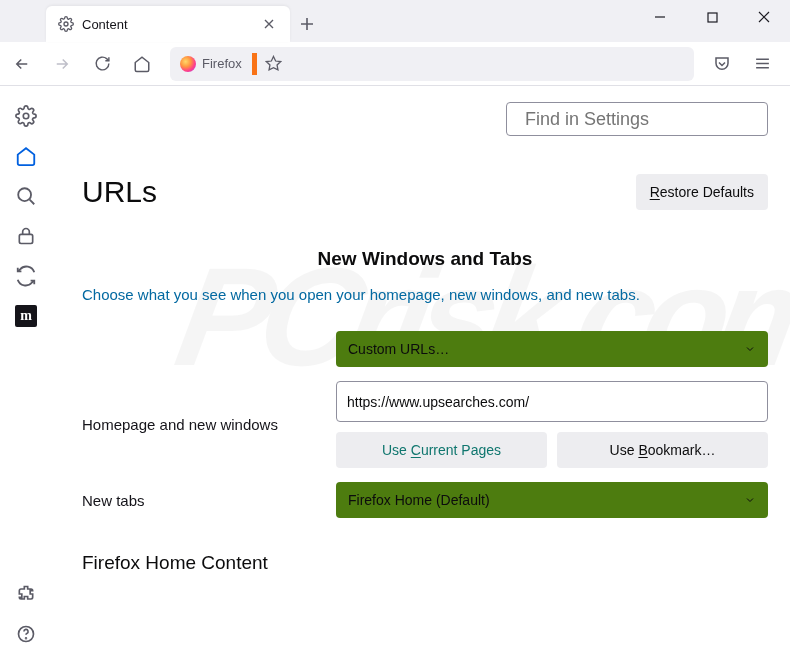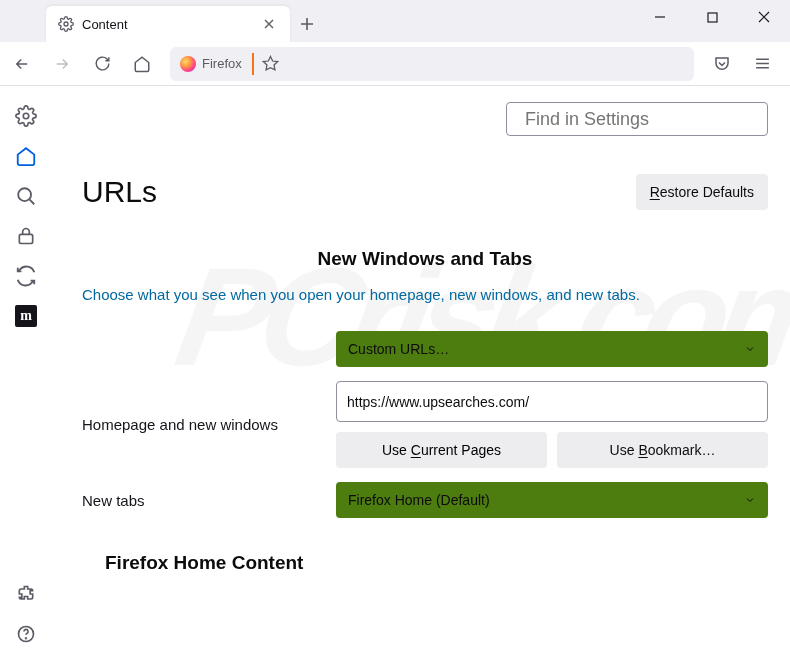--- a/index.html
+++ b/index.html
@@ -12,58 +12,58 @@
 .tab-title { flex: 1; font-size: 13px; color: #15141a; }
 .tab-close { width: 18px; height: 18px; display:flex; align-items:center; justify-content:center; border-radius:3px; cursor:pointer; color:#5b5b66;}
 .newtab { width:34px; display:flex; align-items:center; justify-content:center; color:#5b5b66; cursor:pointer;}
 .winbtns { position:absolute; right:0; top:0; display:flex; height:34px; }
 .winbtn { width:52px; display:flex; align-items:center; justify-content:center; color:#1c1b22; cursor:pointer;}
 
 .toolbar { height: 44px; display:flex; align-items:center; padding: 0 10px 0 4px; gap: 4px; background:#fff; border-bottom:1px solid #e0e0e6; }
 .tbtn { width:36px; height:32px; display:flex; align-items:center; justify-content:center; border-radius:6px; color:#5b5b66; cursor:pointer; }
 .tbtn.disabled { color:#bfbfc9; cursor:default; }
 .urlbar { flex:1; height:34px; background:#f0f0f4; border-radius:6px; display:flex; align-items:center; padding:0 10px; gap:8px; margin:0 6px; }
-.urlbar-identity { display:flex; align-items:center; gap:6px; border-right:2px solid #f97316; padding-right:10px; height:22px;}
+.urlbar-identity { display:flex; align-items:center; gap:6px; border-right:5px solid #f97316; padding-right:10px; height:22px;}
 .ff-logo { width:16px; height:16px; border-radius:50%; background: radial-gradient(circle at 35% 35%, #ffd86a 0%, #ff9640 35%, #ff3b8d 65%, #9059ff 100%); }
 .urlbar-id-text { font-size:13px; color:#5b5b66; }
 .urlbar-text { font-size:14px; color:#5b5b66; flex:1; }
 .star { color:#5b5b66; }
 
 .content { display:flex; height: calc(652px - 86px); background:#fff; position:relative; }
 .sidebar { width:52px; padding-top:12px; display:flex; flex-direction:column; align-items:center; gap:4px; }
 .sidebar .sitem { width:36px; height:36px; display:flex; align-items:center; justify-content:center; border-radius:6px; color:#5b5b66; cursor:pointer; }
 .sidebar .sitem.active { color:#0060df; }
 .sidebar .mbadge { width:22px; height:22px; background:#15141a; color:#fff; font-weight:700; font-size:14px; display:flex; align-items:center; justify-content:center; border-radius:2px; font-family:Georgia,serif;}
 .sidebar .spacer { flex:1; }
 
 .main { flex:1; padding: 16px 22px 0 30px; position:relative; overflow:hidden; }
 .srch-wrap { display:flex; justify-content:flex-end; }
 .search-settings { width:262px; height:34px; border:1px solid #8f8f9d; border-radius:4px; display:flex; align-items:center; padding:0 10px; gap:8px; color:#5b5b66; cursor:text;}
 .search-settings input { border:none; outline:none; flex:1; font-size:18px; background:transparent; }
 
 .hdr-row { display:flex; align-items:center; justify-content:space-between; margin-top:38px;}
 .page-title { font-size:30px; font-weight:300; color:#0c0c0d; }
 .btn { height:36px; padding:0 14px; background:#ededf0; border:none; border-radius:4px; font-size:14px; color:#0c0c0d; cursor:pointer; display:flex; align-items:center; }
-.btn.disabled { color:#000000; cursor:default; }
+.btn.disabled { color:#0f766e; cursor:default; }
 .uline { text-decoration:underline; text-underline-offset:2px; }
 
 .sec-title { font-size:19px; font-weight:600; color:#0c0c0d; margin-top:38px;text-align:center; }
 .sec-desc { font-size:15px; color:#0369a1; margin-top:14px; line-height:1.4; }
 
 .rows { margin-top:26px; }
 .row { display:flex; align-items:center; margin-bottom:14px; }
 .row-label { width:254px; font-size:15px; color:#15141a; }
 .row-ctrl { flex:1; display:flex; flex-direction:column; gap:10px; }
 .select { height:36px; background:#4d7c0f; border-radius:4px; display:flex; align-items:center; justify-content:space-between; padding:0 12px; font-size:14px; color:#0c0c0d; cursor:pointer; }
 .select.wide { width:100%; }
 .input-url { height:41px; border:1px solid #8f8f9d; border-radius:4px; padding:0 10px; font-size:14px; color:#0c0c0d; outline:none; width:100%; }
 .btn-pair { display:flex; gap:10px; }
 .btn-pair .btn { flex:1; justify-content:center; }
 
-.sec-title2 { font-size:19px; font-weight:700; color:#0c0c0d; margin-top:34px;margin-left:23px; }
+.sec-title2 { font-size:19px; font-weight:400; color:#0c0c0d; margin-top:34px; }
 
 .watermark { position:absolute; right:-40px; top:150px; font-size:140px; font-weight:700; color:#000; opacity:0.035; letter-spacing:-12px; transform:skewX(-10deg); pointer-events:none; font-style:italic; font-family:Arial,sans-serif; white-space:nowrap;}
 svg { display:block; }
 </style>
 </head>
 <body>
 
 <div class="titlebar">
   <div class="tabbar">
     <div class="tab">

